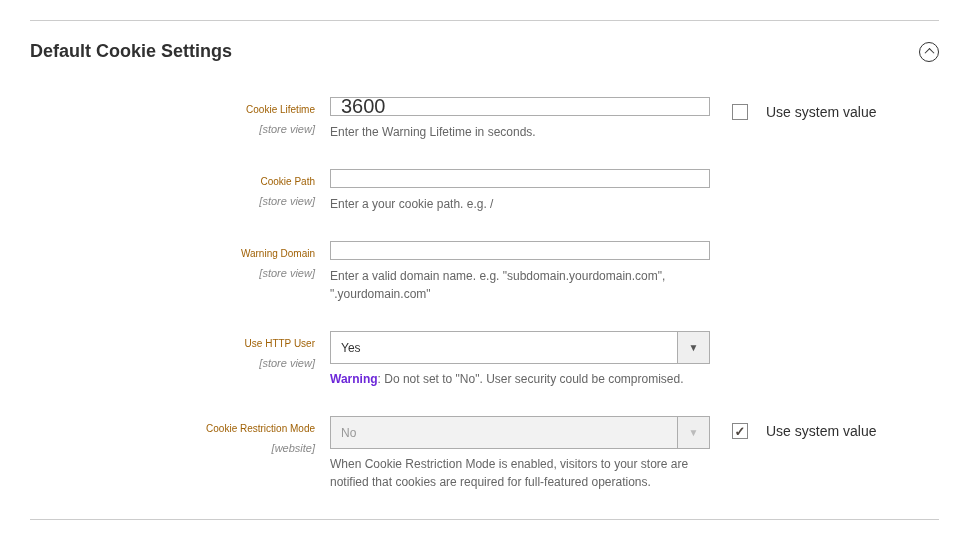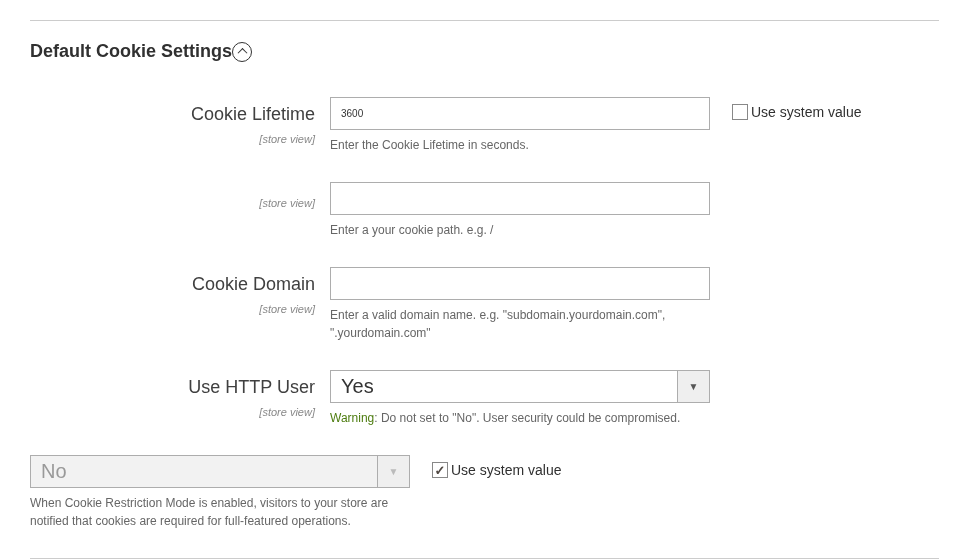--- a/index.html
+++ b/index.html
@@ -9,20 +9,21 @@
       background: #fff;
       width: 969px;
       padding: 0 30px 20px 30px;
     }
     .top-rule, .bottom-rule {
       border-top: 1px solid #ccc;
       margin: 20px 0;
     }
     .section-header {
       display: flex;
+      justify-content: space-between;
       align-items: center;
       margin-bottom: 35px;
     }
     .section-title {
       color: #303030;
       font-size: 18px;
       font-weight: 600;
     }
     .collapse-icon {
       width: 20px;
@@ -49,80 +50,80 @@
       align-items: flex-start;
       margin-bottom: 28px;
     }
     .label-col {
       width: 300px;
       text-align: right;
       padding-right: 15px;
       padding-top: 7px;
     }
     .field-label {
-      color: #404040;
-      font-size: 18px;
+      color: #a16207;
+      font-size: 10px;
     }
     .scope {
       font-size: 11px;
       color: #888;
       margin-top: 8px;
       font-style: italic;
     }
     .input-col {
       width: 380px;
     }
     .text-input {
       width: 100%;
-      height: 33px;
+      height: 19px;
       border: 1px solid #adadad;
       padding: 0 10px;
-      font-size: 10px;
+      font-size: 20px;
       color: #333;
     }
     .note {
       font-size: 12px;
       color: #666;
       margin-top: 6px;
       line-height: 1.5;
     }
-    .warn-label { color: #4d7c0f; font-weight: normal; }
+    .warn-label { color: #6d28d9; font-weight: bold; }
     .select-wrap {
       display: flex;
       width: 100%;
     }
     .select-display {
       flex: 1;
       height: 33px;
       border: 1px solid #adadad;
       border-right: none;
       padding: 0 10px;
       display: flex;
       align-items: center;
-      font-size: 20px;
+      font-size: 12px;
     }
     .select-arrow {
       width: 33px;
       height: 33px;
       border: 1px solid #adadad;
       background: #efefef;
       display: flex;
       align-items: center;
       justify-content: center;
       font-size: 10px;
       color: #555;
     }
     .select-wrap.disabled .select-display { background: #f2f2f2; color: #999; }
     .select-wrap.disabled .select-arrow { color: #bbb; }
     .checkbox-col {
       padding-left: 22px;
       padding-top: 7px;
       display: flex;
       align-items: center;
-      gap: 3px;
+      gap: 18px;
     }
     .checkbox {
       width: 16px;
       height: 16px;
       border: 1.5px solid #888;
       background: #fff;
       display: inline-flex;
       align-items: center;
       justify-content: center;
       font-size: 13px;
@@ -146,41 +147,42 @@
   <div class="collapse-icon"></div>
 </div>
 
 <div class="field-row">
   <div class="label-col">
     <div class="field-label">Cookie Lifetime</div>
     <div class="scope">[store view]</div>
   </div>
   <div class="input-col">
     <input type="text" class="text-input" value="3600" style="">
-    <div class="note">Enter the Cookie Lifetime in seconds.</div>
+    <div class="note">Enter the Warning Lifetime in seconds.</div>
   </div>
   <div class="checkbox-col">
     <span class="checkbox"></span>
     <span class="checkbox-label">Use system value</span>
   </div>
 </div>
 
 <div class="field-row">
   <div class="label-col">
+    <div class="field-label">Cookie Path</div>
     <div class="scope">[store view]</div>
   </div>
   <div class="input-col">
     <input type="text" class="text-input" value="" style="">
     <div class="note">Enter a your cookie path. e.g. /</div>
   </div>
 </div>
 
 <div class="field-row">
   <div class="label-col">
-    <div class="field-label">Cookie Domain</div>
+    <div class="field-label">Warning Domain</div>
     <div class="scope">[store view]</div>
   </div>
   <div class="input-col">
     <input type="text" class="text-input" value="" style="">
     <div class="note">Enter a valid domain name. e.g. "subdomain.yourdomain.com", ".yourdomain.com"</div>
   </div>
 </div>
 
 <div class="field-row">
   <div class="label-col">
@@ -192,20 +194,24 @@
       <div class="select-display">Yes</div>
       <div class="select-arrow">▼</div>
     </div>
     <div class="note">
       <span class="warn-label">Warning</span><span>: Do not set to "No". User security could be compromised.</span>
     </div>
   </div>
 </div>
 
 <div class="field-row">
+  <div class="label-col">
+    <div class="field-label">Cookie Restriction Mode</div>
+    <div class="scope">[website]</div>
+  </div>
   <div class="input-col">
     <div class="select-wrap disabled">
       <div class="select-display">No</div>
       <div class="select-arrow">▼</div>
     </div>
     <div class="note">When Cookie Restriction Mode is enabled, visitors to your store are notified that cookies are required for full-featured operations.</div>
   </div>
   <div class="checkbox-col">
     <span class="checkbox checked"></span>
     <span class="checkbox-label">Use system value</span>

